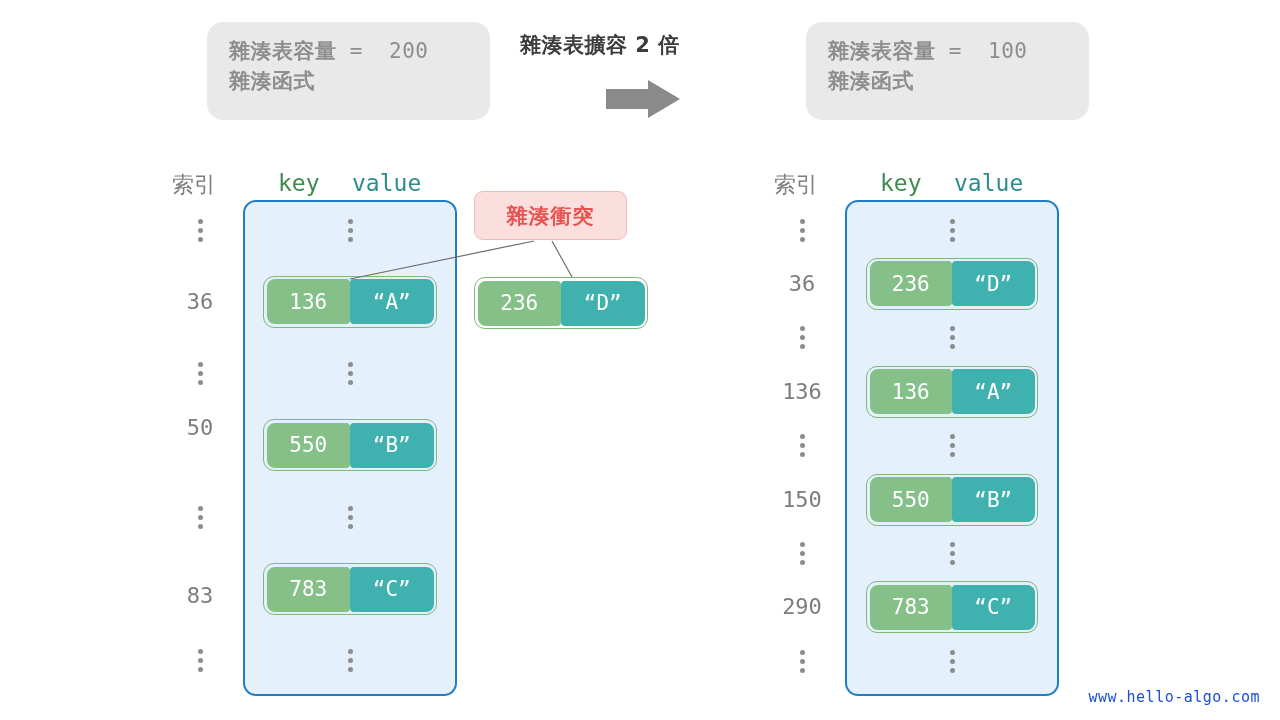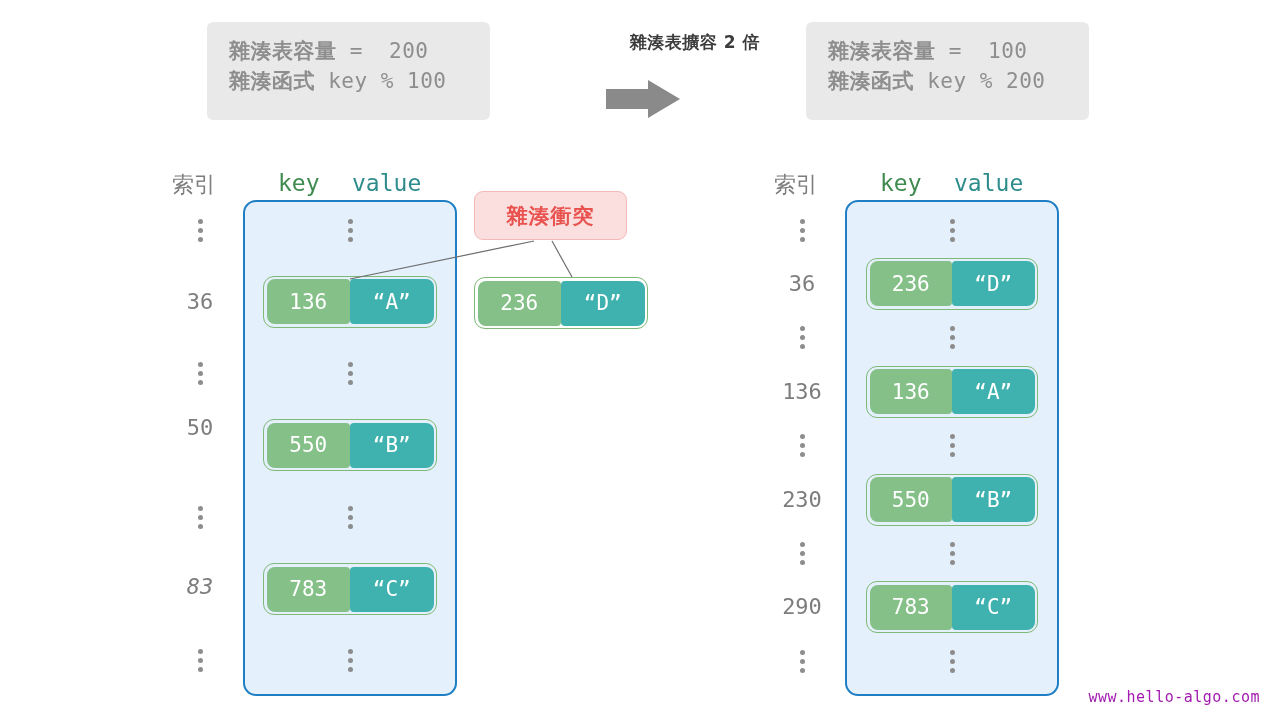--- a/index.html
+++ b/index.html
@@ -12,21 +12,21 @@
     height: 720px;
     position: relative;
     overflow: hidden;
     font-family: "DejaVu Sans", "Liberation Sans", sans-serif;
   }
 
   
   .info-box {
     position: absolute;
     background: #e9e9e9;
-    border-radius: 6px;
+    border-radius: 16px;
     padding: 14px 22px 16px 22px;
     box-sizing: border-box;
   }
   .info-line {
     display: flex;
     align-items: baseline;
     white-space: pre;
     line-height: 1.45;
   }
   .info-cjk {
@@ -45,24 +45,24 @@
 
   #info-left  { left: 207px;  top: 22px;  width: 283px; height: 98px; }
   #info-right { left: 806px;  top: 22px;  width: 283px; height: 98px; }
 
   
   #transform-label {
     position: absolute;
     left: 520px;
     top: 31px;
     width: 240px;
-    text-align: right;
+    text-align: left;
     font-family: "DejaVu Sans", "Liberation Sans", sans-serif;
     font-weight: bold;
-    font-size: 17px;
+    font-size: 21px;
     color: #3c3c3c;
     white-space: pre;
     letter-spacing: 0.5px;
   }
   #transform-arrow {
     position: absolute;
     left: 606px;
     top: 80px;
     width: 74px;
     height: 38px;
@@ -190,46 +190,44 @@
     pointer-events: none;
   }
 
   
   #watermark {
     position: absolute;
     right: 20px;
     bottom: 14px;
     font-family: "DejaVu Sans Mono", "Liberation Mono", monospace;
     font-size: 15px;
-    color: #a21caf;
+    color: #1d4ed8;
     letter-spacing: 0.5px;
   }
 </style>
 </head>
 <body>
 
 <div class="info-box" id="info-left">
   <div class="info-line">
     <span class="info-cjk">雜湊表容量</span>
     <span class="info-mono"> =  200</span>
   </div>
   <div class="info-line">
     <span class="info-cjk">雜湊函式</span>
-    <span class="info-mono"> key % 100</span>
   </div>
 </div>
 
 <div class="info-box" id="info-right">
   <div class="info-line">
     <span class="info-cjk">雜湊表容量</span>
     <span class="info-mono"> =  100</span>
   </div>
   <div class="info-line">
     <span class="info-cjk">雜湊函式</span>
-    <span class="info-mono"> key % 200</span>
   </div>
 </div>
 
 <div id="transform-label">雜湊表擴容 2 倍</div>
 <svg id="transform-arrow" viewBox="0 0 74 38">
   <polygon points="0,9 42,9 42,0 74,19 42,38 42,29 0,29" fill="#8a8a8a"></polygon>
 </svg>
 
 <div class="table-block" id="table-left" style="left:157px; top:148px; width:300px; height:552px;">
   <div class="col-headers">
@@ -272,21 +270,21 @@
       <div class="row-dots" style="left: 0px; top: 343.2px;">
         <i></i>
         <i></i>
         <i></i>
       </div>
       <div class="row-dots" style="left: 150px; top: 343.2px;">
         <i></i>
         <i></i>
         <i></i>
       </div>
-      <div class="row-index" style="left: 0px; top: 413px; font-style: italic;">83</div>
+      <div class="row-index" style="left: 0px; top: 422px;">83</div>
       <div class="pair" style="left: 106px; top: 415px; width: 174px;">
         <div class="pair-key">783</div>
         <div class="pair-val">“C”</div>
       </div>
       <div class="row-dots" style="left: 0px; top: 486.8px;">
         <i></i>
         <i></i>
         <i></i>
       </div>
       <div class="row-dots" style="left: 150px; top: 486.8px;">
@@ -350,21 +348,21 @@
       <div class="row-dots" style="left: 0px; top: 271.6px;">
         <i></i>
         <i></i>
         <i></i>
       </div>
       <div class="row-dots" style="left: 150px; top: 271.6px;">
         <i></i>
         <i></i>
         <i></i>
       </div>
-      <div class="row-index" style="left: 0px; top: 325.5px;">230</div>
+      <div class="row-index" style="left: 0px; top: 325.5px;">150</div>
       <div class="pair" style="left: 107px; top: 325.5px; width: 172px;">
         <div class="pair-key">550</div>
         <div class="pair-val">“B”</div>
       </div>
       <div class="row-dots" style="left: 0px; top: 379.4px;">
         <i></i>
         <i></i>
         <i></i>
       </div>
       <div class="row-dots" style="left: 150px; top: 379.4px;">

